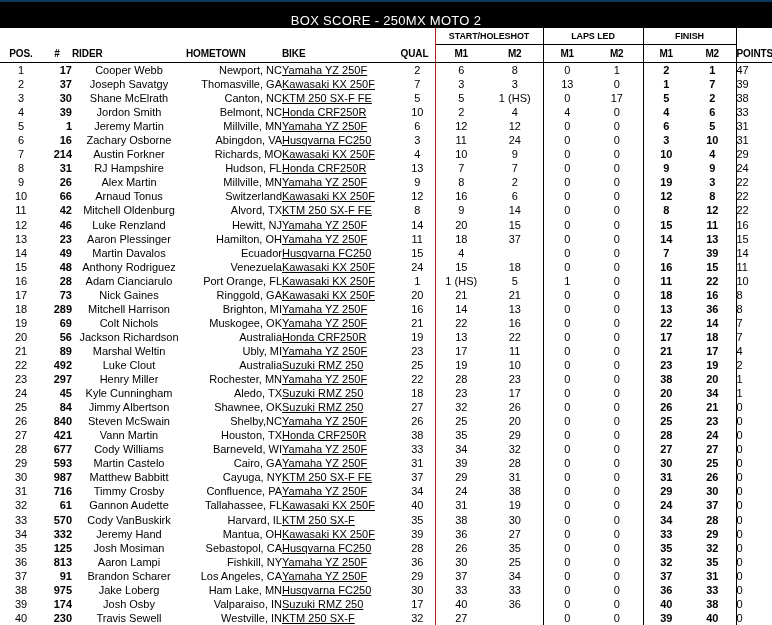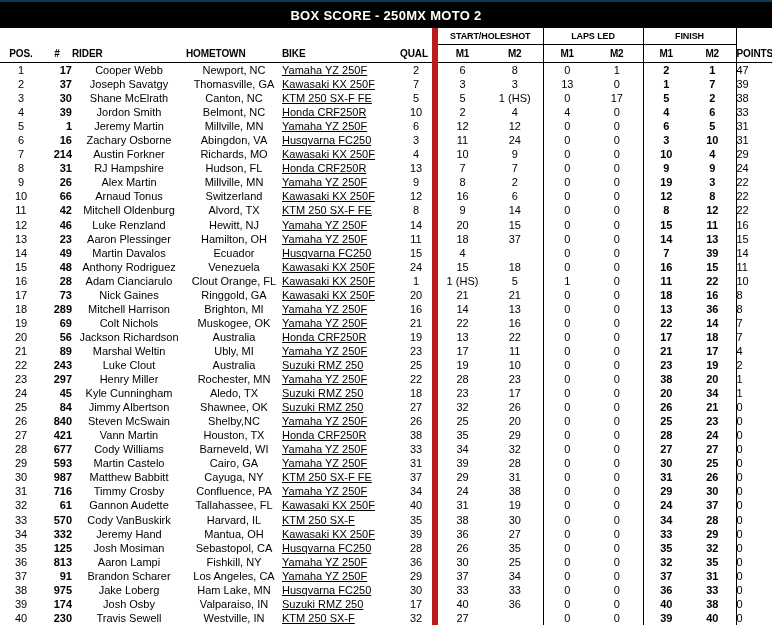--- a/index.html
+++ b/index.html
@@ -32,24 +32,24 @@
   
   .title-banner {
     position: absolute;
     left: 0;
     top: 2px;
     width: 772px;
     height: 26px;
     background: #000000;
     color: #ffffff;
     font-size: 13px;
-    font-weight: bold;
+    font-weight: normal;
     letter-spacing: 0.3px;
     display: flex;
-    align-items: center;
+    align-items: flex-end;
     justify-content: center;
   }
   
   .table-wrap {
     position: absolute;
     left: 0;
     top: 28px;
     width: 772px;
     border-radius: 6px;
   }
@@ -87,30 +87,30 @@
 
   
   tr.data-row td {
     height: 14.05px;
     font-size: 11px;
     line-height: 14px;
   }
   td.pos   { text-align: center; font-size: 11px; }
   td.num   { text-align: right; font-weight: bold; font-size: 10px; padding-right: 6px; }
   td.rider { text-align: center; font-size: 11.5px; padding-left: 3px; }
-  td.town  { text-align: center; font-size: 9.5px; padding-left: 2px; }
+  td.town  { text-align: right; font-size: 9.5px; padding-left: 2px; }
   td.bike  { text-align: left; font-size: 9.5px; padding-left: 2px; text-decoration: underline; }
   td.qual  { text-align: center; font-size: 11px; }
   td.m     { text-align: center; font-size: 11px; }
   td.mb    { text-align: center; font-size: 11px; font-weight: bold; }
   td.pts   { text-align: left; font-size: 11px; }
 
   
   .vl-left  { border-left: 1px solid #000; }
-  .vl-right { border-right: 6px solid #b91c1c; }
+  .vl-right { border-right: 1px solid #b91c1c; }
 
   
   tr.col-row td { border-bottom: 1.6px solid #000; }
   tr.group-row td.grp { border-bottom: 1px solid #000; }
 </style>
 </head>
 <body>
 
 <div id="sheet">
 
@@ -392,21 +392,21 @@
             <td class="m vl-left">0</td>
             <td class="m">0</td>
             <td class="mb vl-left">16</td>
             <td class="mb">15</td>
             <td class="pts vl-left">11</td>
           </tr>
           <tr class="data-row">
             <td class="pos">16</td>
             <td class="num">28</td>
             <td class="rider">Adam Cianciarulo</td>
-            <td class="town">Clout Orange, FL</td>
+            <td class="town">Port Orange, FL</td>
             <td class="bike">Kawasaki KX 250F</td>
             <td class="qual vl-right">1</td>
             <td class="m">1 (HS)</td>
             <td class="m">5</td>
             <td class="m vl-left">1</td>
             <td class="m">0</td>
             <td class="mb vl-left">11</td>
             <td class="mb">22</td>
             <td class="pts vl-left">10</td>
           </tr>
@@ -480,21 +480,21 @@
             <td class="m">17</td>
             <td class="m">11</td>
             <td class="m vl-left">0</td>
             <td class="m">0</td>
             <td class="mb vl-left">21</td>
             <td class="mb">17</td>
             <td class="pts vl-left">4</td>
           </tr>
           <tr class="data-row">
             <td class="pos">22</td>
-            <td class="num">243</td>
+            <td class="num">492</td>
             <td class="rider">Luke Clout</td>
             <td class="town">Australia</td>
             <td class="bike">Suzuki RMZ 250</td>
             <td class="qual vl-right">25</td>
             <td class="m">19</td>
             <td class="m">10</td>
             <td class="m vl-left">0</td>
             <td class="m">0</td>
             <td class="mb vl-left">23</td>
             <td class="mb">19</td>

